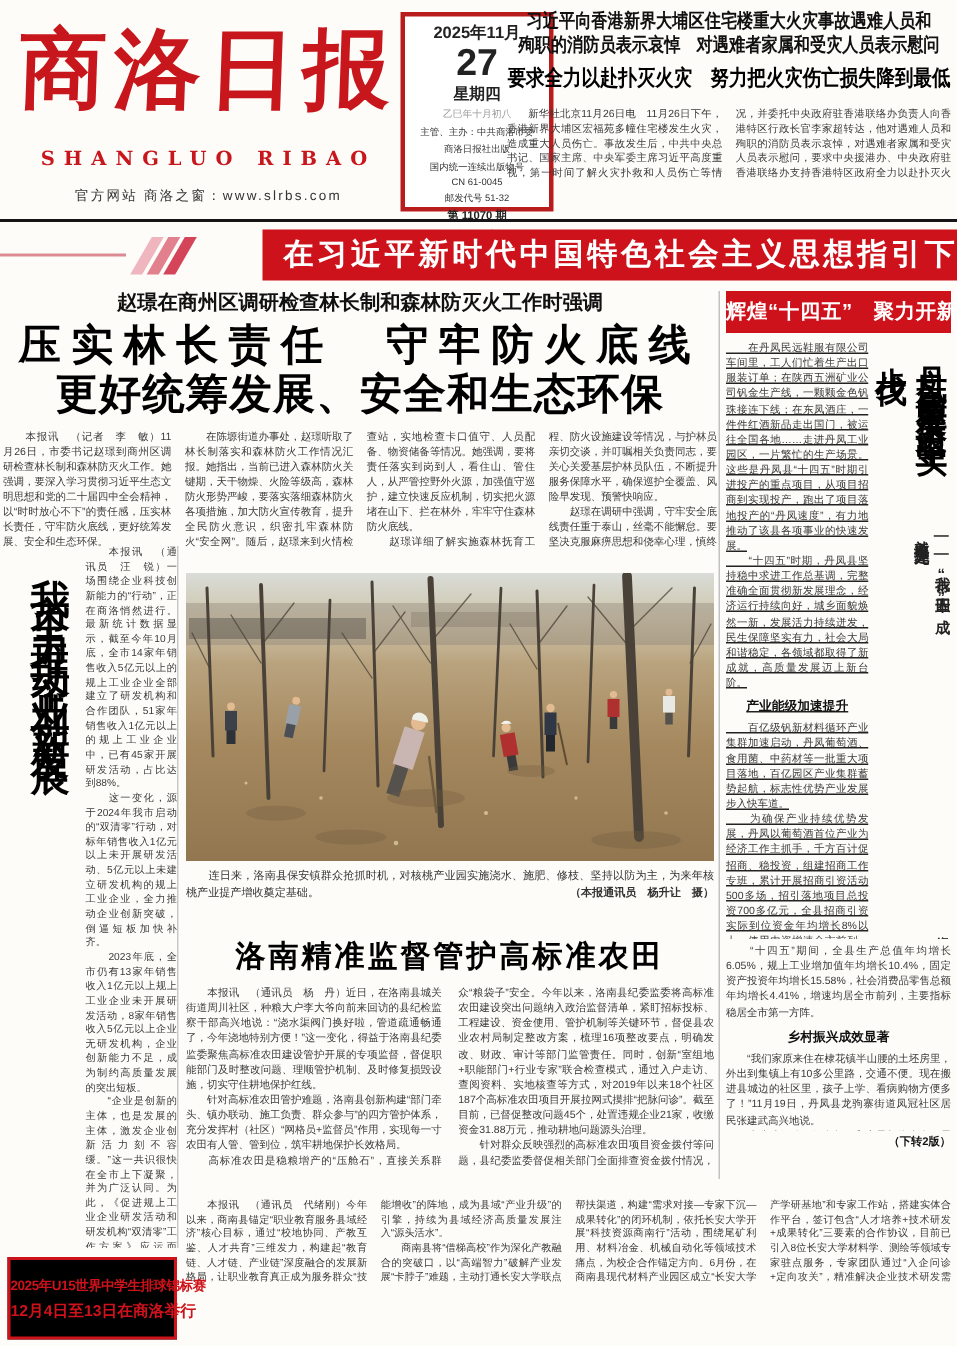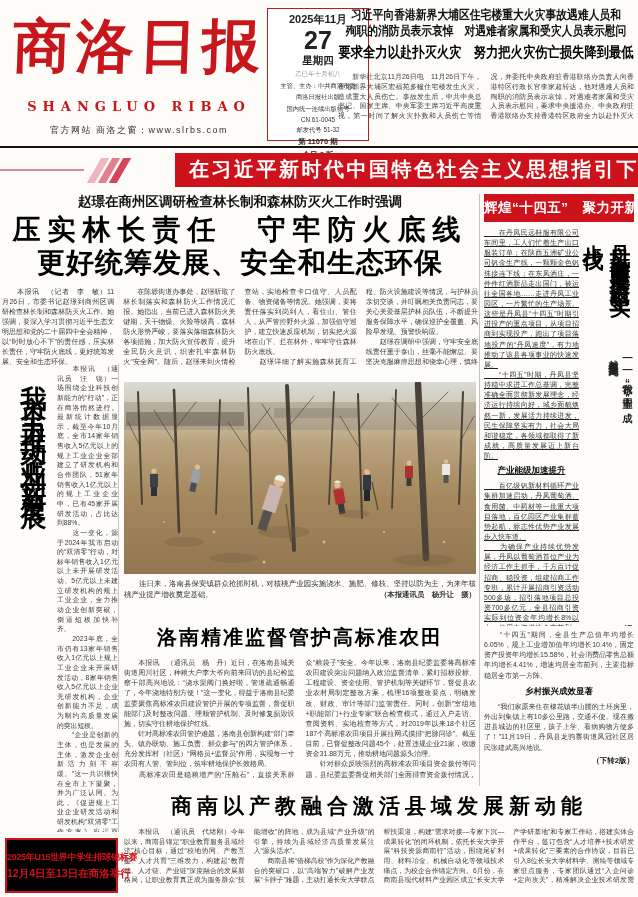--- a/index.html
+++ b/index.html
@@ -16,21 +16,21 @@
     left:8px;top:2px;width:262px;text-align:center;
     font-family:"DejaVu Serif",serif;font-weight:bold;
     font-size:58px;line-height:1.55;color:#c8161d;letter-spacing:5px;
     transform:skewX(-2deg);
   }
   .mast-pinyin{left:24px;top:99px;width:230px;text-align:center;
     font-family:"DejaVu Serif",serif;font-weight:bold;font-size:13px;
     color:#c8161d;letter-spacing:6px;}
   .mast-site{left:10px;top:124px;width:258px;text-align:center;
     font-size:9px;color:#333;letter-spacing:1.5px;}
-  .datebox{left:267px;top:8px;width:102px;height:133px;border:1px solid #b91c1c;
+  .datebox{left:267px;top:8px;width:102px;height:133px;border:3px solid #b91c1c;
     box-sizing:border-box;text-align:center;padding:3px 2px;background:#fff;}
   .db-ym{font-size:11px;font-weight:bold;}
   .db-day{font-size:25px;font-weight:bold;line-height:1.05;}
   .db-wd{font-size:10.5px;font-weight:bold;margin-top:1px;}
   .db-lunar{font-size:6.5px;color:#9a9a9a;margin-top:2px;}
   .db-s{font-size:6.3px;color:#333;margin-top:2.5px;}
   .db-issue{font-size:7.5px;font-weight:bold;margin-top:2.5px;}
   
   .topstory{left:338px;top:6px;width:296px;}
   .ts-head{transform:scaleY(1.18);transform-origin:top center;}
@@ -305,21 +305,20 @@
 
 <div class="abs midstory">
   <div class="ms-h">洛南精准监督管护高标准农田</div>
   <div class="ms-body jt pre">　　本报讯　（通讯员　杨　丹）近日，在洛南县城关街道周川社区，种粮大户李大爷向前来回访的县纪检监察干部高兴地说：“浇水渠阀门换好啦，管道疏通畅通了，今年浇地特别方便！”这一变化，得益于洛南县纪委监委聚焦高标准农田建设管护开展的专项监督，督促职能部门及时整改问题、理顺管护机制、及时修复损毁设施，切实守住耕地保护红线。
 　　针对高标准农田管护难题，洛南县创新构建“部门牵头、镇办联动、施工负责、群众参与”的四方管护体系，充分发挥村（社区）“网格员+监督员”作用，实现每一寸农田有人管、管到位，筑牢耕地保护长效格局。
 　　高标准农田是稳粮增产的“压舱石”，直接关系群众“粮袋子”安全。今年以来，洛南县纪委监委将高标准农田建设突出问题纳入政治监督清单，紧盯招标投标、工程建设、资金使用、管护机制等关键环节，督促县农业农村局制定整改方案，梳理16项整改要点，明确发改、财政、审计等部门监管责任。同时，创新“室组地+职能部门+行业专家”联合检查模式，通过入户走访、查阅资料、实地核查等方式，对2019年以来18个社区187个高标准农田项目开展拉网式摸排“把脉问诊”。截至目前，已督促整改问题45个，处置违规企业21家，收缴资金31.88万元，推动耕地问题源头治理。
 　　针对群众反映强烈的高标准农田项目资金拨付等问题，县纪委监委督促相关部门全面排查资金拨付情况，强化跟踪监督，累计兑付拖欠工程款1600余万元，切实让种粮户和施工方吃下“定心丸”。</div>
 </div>
 
 <div class="abs botstory">
-  <div class="bs-h">商南以产教融合激活县域发展新动能</div>
   <div class="bs-body jt pre">　　本报讯　（通讯员　代绪刚）今年以来，商南县锚定“职业教育服务县域经济”核心目标，通过“校地协同、产教互鉴、人才共育”三维发力，构建起“教育链、人才链、产业链”深度融合的发展新格局，让职业教育真正成为服务群众“技能增收”的阵地，成为县域“产业升级”的引擎，持续为县域经济高质量发展注入“源头活水”。
 　　商南县将“借梯高校”作为深化产教融合的突破口，以“高端智力”破解产业发展“卡脖子”难题，主动打通长安大学联点帮扶渠道，构建“需求对接—专家下沉—成果转化”的闭环机制，依托长安大学开展“科技资源商南行”活动，围绕尾矿利用、材料冶金、机械自动化等领域技术痛点，为校企合作锚定方向。6月份，在商南县现代材料产业园区成立“长安大学产学研基地”和专家工作站，搭建实体合作平台，签订包含“人才培养+技术研发+成果转化”三要素的合作协议，目前已引入8位长安大学材料学、测绘等领域专家驻点服务，专家团队通过“入企问诊+定向攻关”，精准解决企业技术研发需求6项，协助2家企业建立专项研发中心，帮助园区企业突破技术瓶颈，显著提升自主创新能力。
 　　商南打造职业教育“订单培养”模式，聚焦“产业需要什么，就教什么；企业需要什么人才，就培养什么人才”，让“专业设置”与“产业需求”同频共振。围绕县域主导产业，与辖区汽车、茶叶、文旅等企业深化校企合作，针对性开设汽车运用与维修、茶叶生产与加工、旅游服务与管理、电子商务等30个特色专业，其中幼儿保育、汽车运用与维修专业被评为省级“示范专业”建设项目；投入专项资金建成中医康养护理、手工制茶等4个“沉浸式”高标准实训室，创新“职教中心+X个企业实训基地”培训模式，扩大技能培训覆盖面。
 　　商南将职业教育作为“育人才、稳就业、促振兴”的“金钥匙”，通过“精准培训+技能认证”，以“技能人才”夯实乡村振兴与产业升级根基。年培养乡村技能带头人200余名，培育茶叶加工、中式烹饪技能人才250余名；承办省级手工制茶专项赛2次、县级职业技能大赛1次，成功打响“手工制茶”“秦岭茶艺”等特色技能品牌，进一步提升县域产业知名度。</div>
 </div>
 
 <div class="abs notice">
   <div class="nt1">2025年U15世界中学生排球锦标赛</div>
   <div class="nt2">12月4日至13日在商洛举行</div>
 </div>

